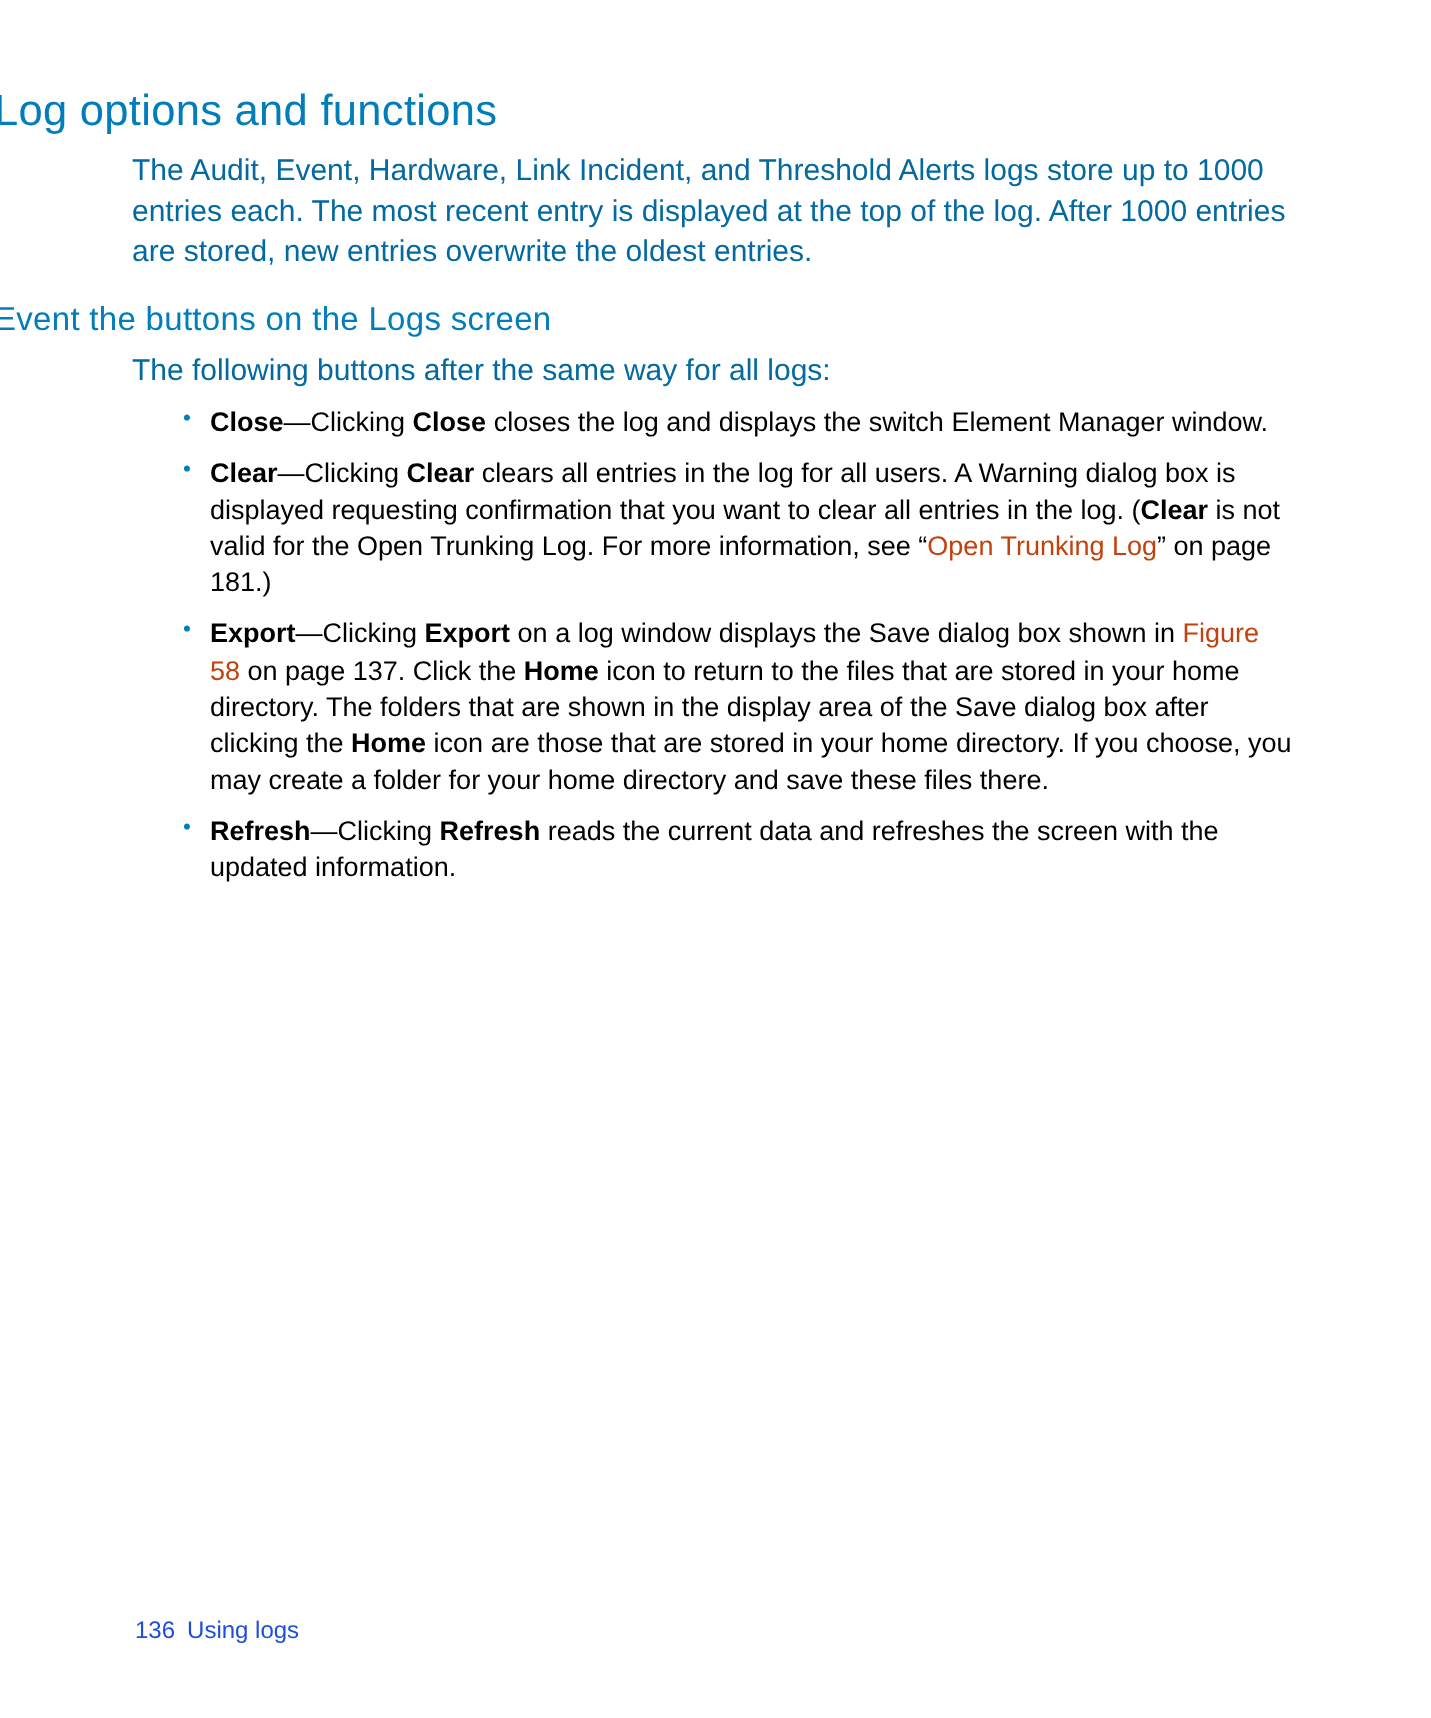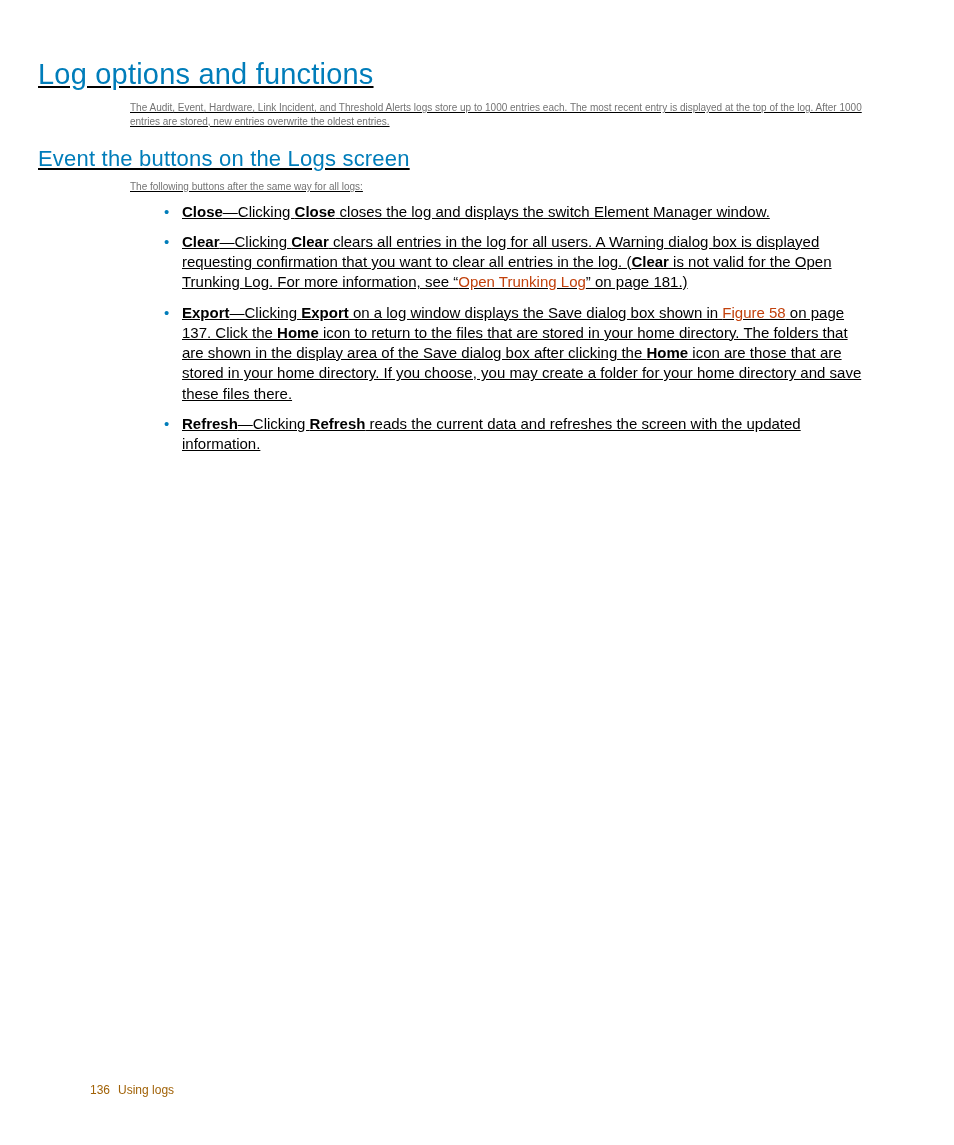--- a/index.html
+++ b/index.html
@@ -7,82 +7,81 @@
     padding: 0;
     background: #ffffff;
     font-family: Arial, Helvetica, sans-serif;
     color: #000000;
     width: 954px;
     height: 1145px;
     position: relative;
     box-sizing: border-box;
   }
   .page {
-    padding: 58px 90px 0 90px;
+    padding: 58px 90px 0 48px;
     box-sizing: border-box;
     height: 100%;
     position: relative;
-    text-decoration: underline;
   }
   h1.section-title {
     font-family: Arial, Helvetica, sans-serif;
     font-weight: 300;
     font-size: 29px;
     color: #007dba;
     margin: 0 0 10px -52px;
     letter-spacing: 0.2px;
     font-stretch: condensed;
   }
   h2.subsection-title {
     font-family: Arial, Helvetica, sans-serif;
     font-weight: 300;
     font-size: 22px;
     color: #007dba;
     margin: 18px 0 8px -52px;
     letter-spacing: 0.2px;
     font-stretch: condensed;
   }
   p.body {
-    font-size: 10px;
+    font-size: 20px;
     line-height: 1.35;
     margin: 0 0 8px 0;
-    color: #737373;
+    color: #0369a1;
   }
   p.intro {
     margin-left: 40px;
   }
   ul.button-list {
     list-style: none;
     padding: 0 0 0 70px;
     margin: 8px 0 0 0;
   }
   ul.button-list li {
     position: relative;
     padding-left: 22px;
-    font-size: 15px;
+    font-size: 18px;
     line-height: 1.35;
     margin-bottom: 10px;
     color: #000;
   }
   ul.button-list li::before {
     content: "•";
     position: absolute;
     left: 4px;
     top: 0;
     color: #007dba;
     font-size: 15px;
   }
   .bold { font-weight: bold; }
   .link { color: #c2410c; }
   .footer {
     position: absolute;
     bottom: 48px;
     left: 90px;
-    font-size: 12px;
-    color: #a16207;
+    font-size: 16px;
+    color: #1d4ed8;
   }
   .footer .pagenum { margin-right: 8px; }
 </style>
 </head>
 <body>
 
 <div class="page">
 
   <h1 class="section-title">Log options and functions</h1>
 

